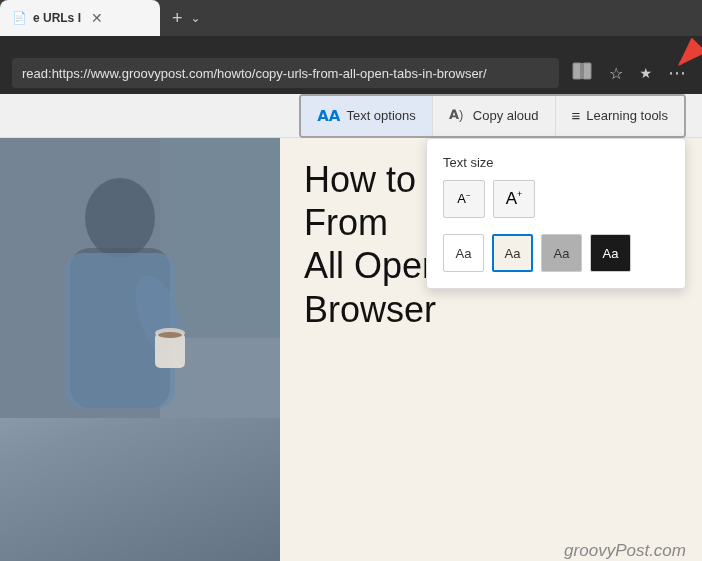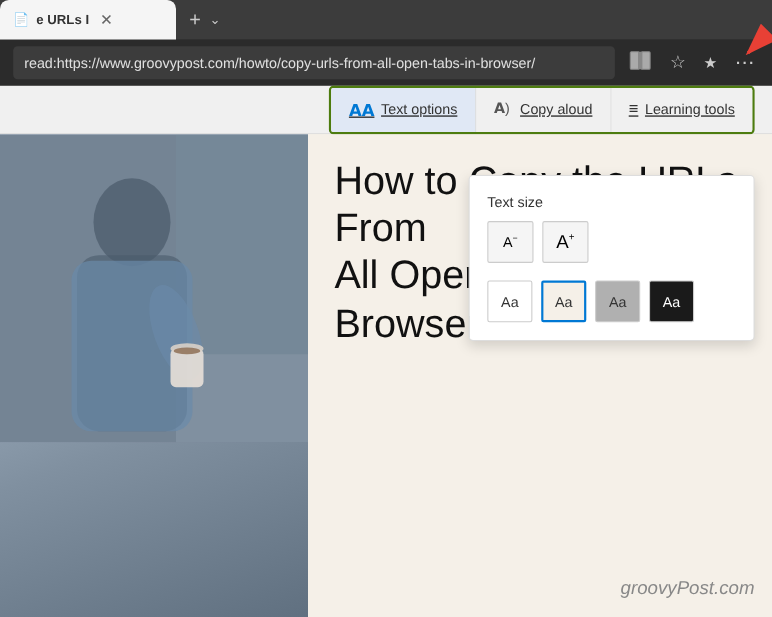--- a/index.html
+++ b/index.html
@@ -7,33 +7,33 @@
 
     
     .browser-chrome { background: #2b2b2b; width: 100%; }
     .tab-bar { display: flex; align-items: center; background: #3c3c3c; padding: 0; height: 36px; }
     .tab { display: flex; align-items: center; background: #f5f5f5; padding: 0 12px; height: 36px; min-width: 160px; border-radius: 8px 8px 0 0; font-size: 12px; color: #333; gap: 6px; }
     .tab-title { font-size: 12px; color: #333; max-width: 110px; overflow: hidden; text-overflow: ellipsis; white-space: nowrap; font-weight: bold; }
     .tab-close { color: #666; font-size: 14px; cursor: pointer; margin-left: 4px; }
     .new-tab-btn { color: #ccc; font-size: 18px; margin-left: 8px; cursor: pointer; padding: 4px; }
     .tab-dropdown { color: #ccc; font-size: 12px; margin-left: 4px; cursor: pointer; }
 
-    .address-bar { background: #2b2b2b; padding: 6px 12px; display: flex; align-items: center; gap: 8px; height: 42px; }
+    .address-bar { background: #2b2b2b; padding: 6px 12px; display: flex; align-items: center; gap: 8px; height: 42px; margin-top: 16px; }
     .address-input { flex: 1; background: #3c3c3c; border: none; color: #e0e0e0; font-size: 13px; padding: 5px 10px; border-radius: 4px; outline: none; height: 30px; }
     .toolbar-icon { color: #ccc; font-size: 16px; cursor: pointer; padding: 4px; }
 
     
     .reader-toolbar { background: #f0f0f0; border-bottom: 1px solid #ddd; display: flex; align-items: center; justify-content: flex-end; padding: 0 16px; height: 44px; position: relative; }
-    .reader-toolbar-inner { display: flex; align-items: flex-end; border: 2px solid #4d7c0f; border-radius: 4px; overflow: hidden; text-decoration: underline; }
+    .reader-toolbar-inner { display: flex; align-items: flex-end; border: 2px solid #a3a3a3; border-radius: 4px; overflow: hidden; }
     .reader-btn { display: flex; align-items: center; gap: 6px; padding: 8px 16px; font-size: 13px; color: #333; cursor: pointer; background: #f0f0f0; border: none; border-right: 1px solid #ddd; height: 40px; }
     .reader-btn:last-child { border-right: none; }
     .reader-btn.active { background: #e0e8f5; }
 
     
-    .dropdown-panel { position: absolute; top: 44px; right: 16px; background: white; border: 1px solid #ddd; border-radius: 4px; padding: 16px; box-shadow: 0 4px 12px rgba(0,0,0,0.15); z-index: 200; width: 260px; margin-top: 37px; }
+    .dropdown-panel { position: absolute; top: 44px; right: 16px; background: white; border: 1px solid #ddd; border-radius: 4px; padding: 16px; box-shadow: 0 4px 12px rgba(0,0,0,0.15); z-index: 200; width: 260px; }
     .panel-section-title { font-size: 13px; color: #333; margin-bottom: 10px; font-weight: normal; }
     .text-size-row { display: flex; gap: 8px; margin-bottom: 16px; }
     .text-size-btn { width: 42px; height: 38px; border: 1px solid #ccc; background: #f5f5f5; cursor: pointer; display: flex; align-items: center; justify-content: center; border-radius: 2px; }
 
     .page-themes-row { display: flex; gap: 8px; }
     .theme-btn { width: 41px; height: 38px; border: 1px solid #ccc; cursor: pointer; display: flex; align-items: center; justify-content: center; border-radius: 2px; font-size: 13px; font-weight: 500; }
     .theme-btn.selected { border: 2px solid #0078d4; }
     .theme-white { background: #fff; color: #333; }
     .theme-light { background: #f5f0e8; color: #333; }
     .theme-gray { background: #b0b0b0; color: #333; }

